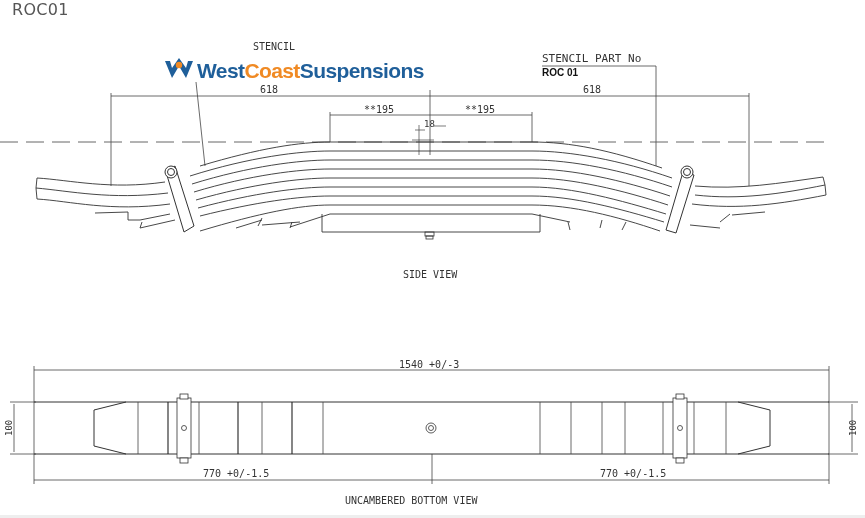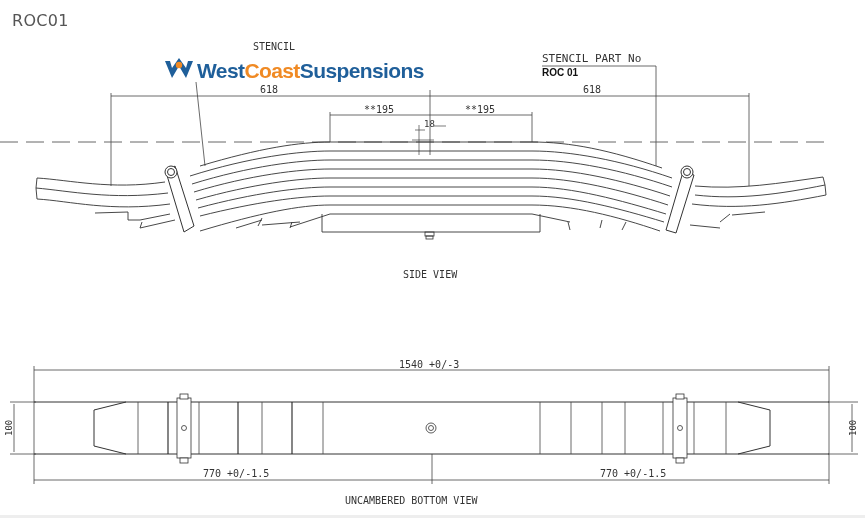--- a/index.html
+++ b/index.html
@@ -1,17 +1,17 @@
 <!DOCTYPE html>
 <html><head>
   <meta charset="utf-8">
   <style>
     html, body { margin: 0; padding: 0; background: #ffffff; }
     body { width: 865px; height: 518px; position: relative; overflow: hidden; font-family: "DejaVu Sans", sans-serif; }
-    .page-title { position: absolute; left: 12px; top: 11px; font-family: "DejaVu Sans", sans-serif; font-size: 16px; color: #555555; letter-spacing: 0.3px; }
+    .page-title { position: absolute; left: 12px; top: 0; font-family: "DejaVu Sans", sans-serif; font-size: 16px; color: #555555; letter-spacing: 0.3px; }
     .drawing { position: absolute; left: 0; top: 0; width: 865px; height: 518px; }
     .cad { font-family: "DejaVu Sans Mono", monospace; fill: #333333; }
     .logo-text { font-family: "Liberation Sans", sans-serif; font-weight: bold; font-size: 21px; letter-spacing: -0.6px; }
     .partno { font-family: "Liberation Sans", sans-serif; font-weight: bold; font-size: 10px; fill: #111111; }
     .bottom-border { position: absolute; left: 0; top: 515px; width: 865px; height: 3px; background: #eeeeee; }
   </style>
 </head>
 <body>
 
 <div class="page-title">ROC01</div>

